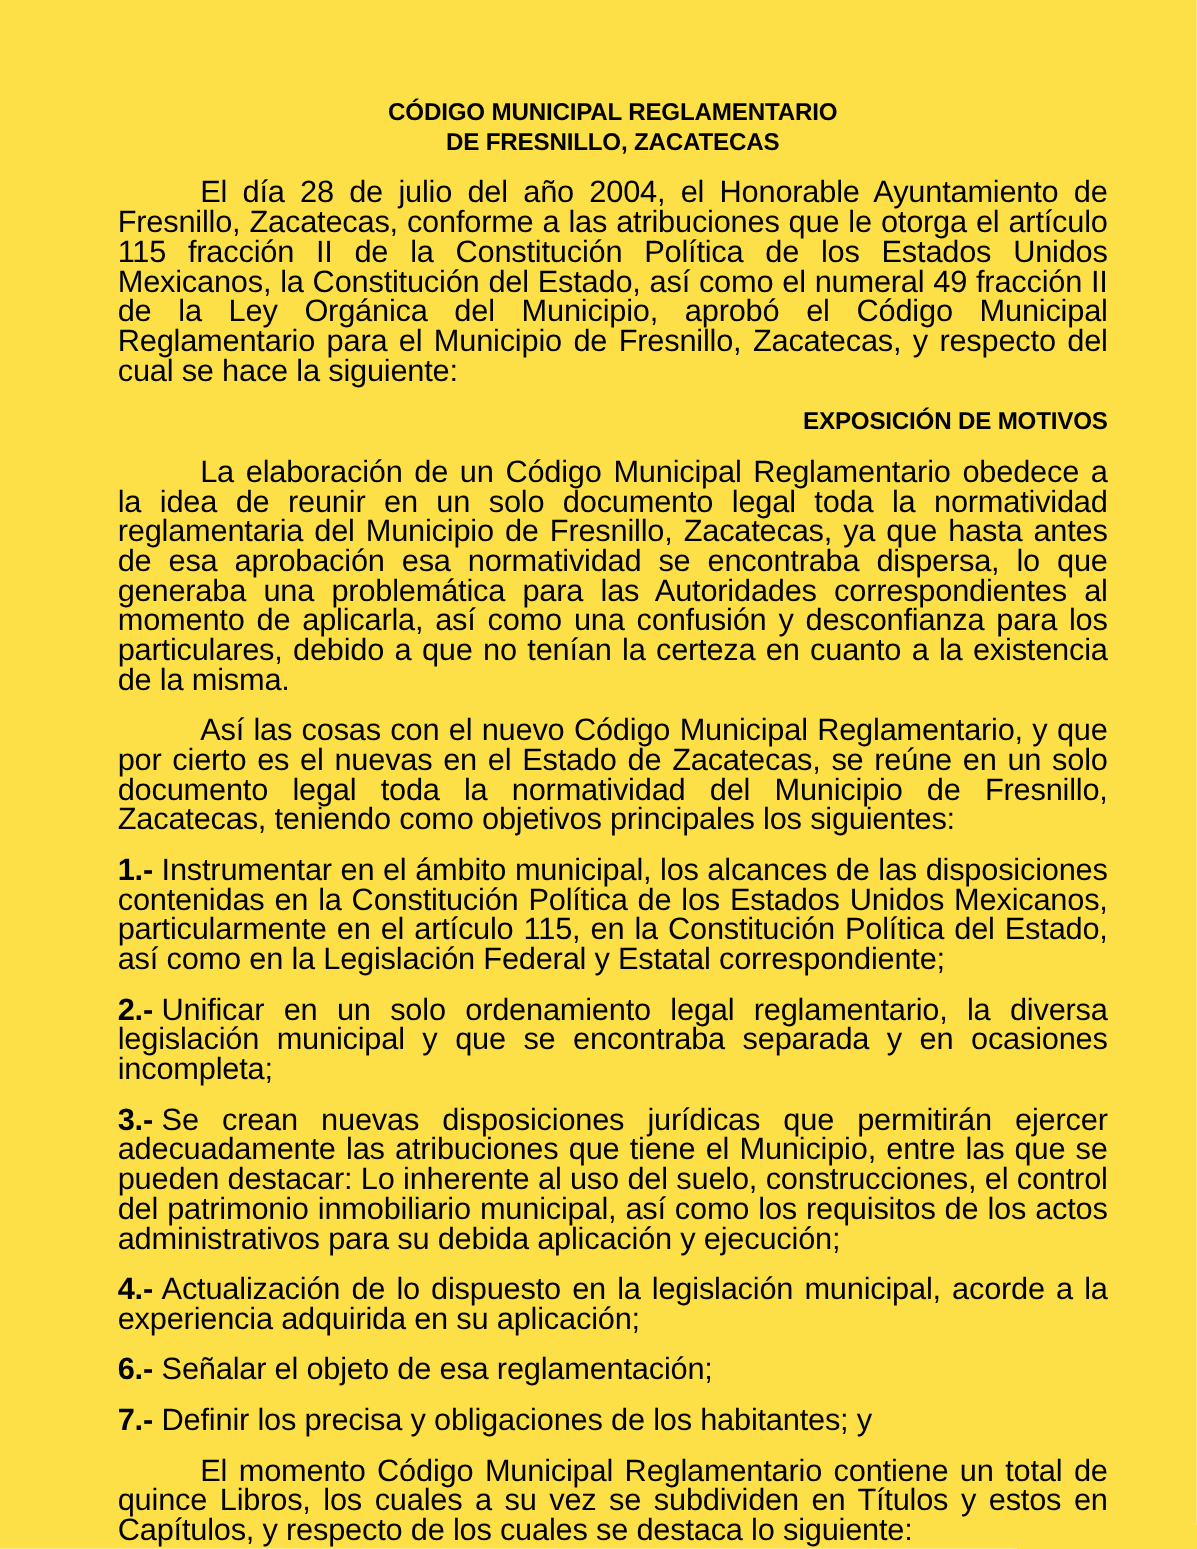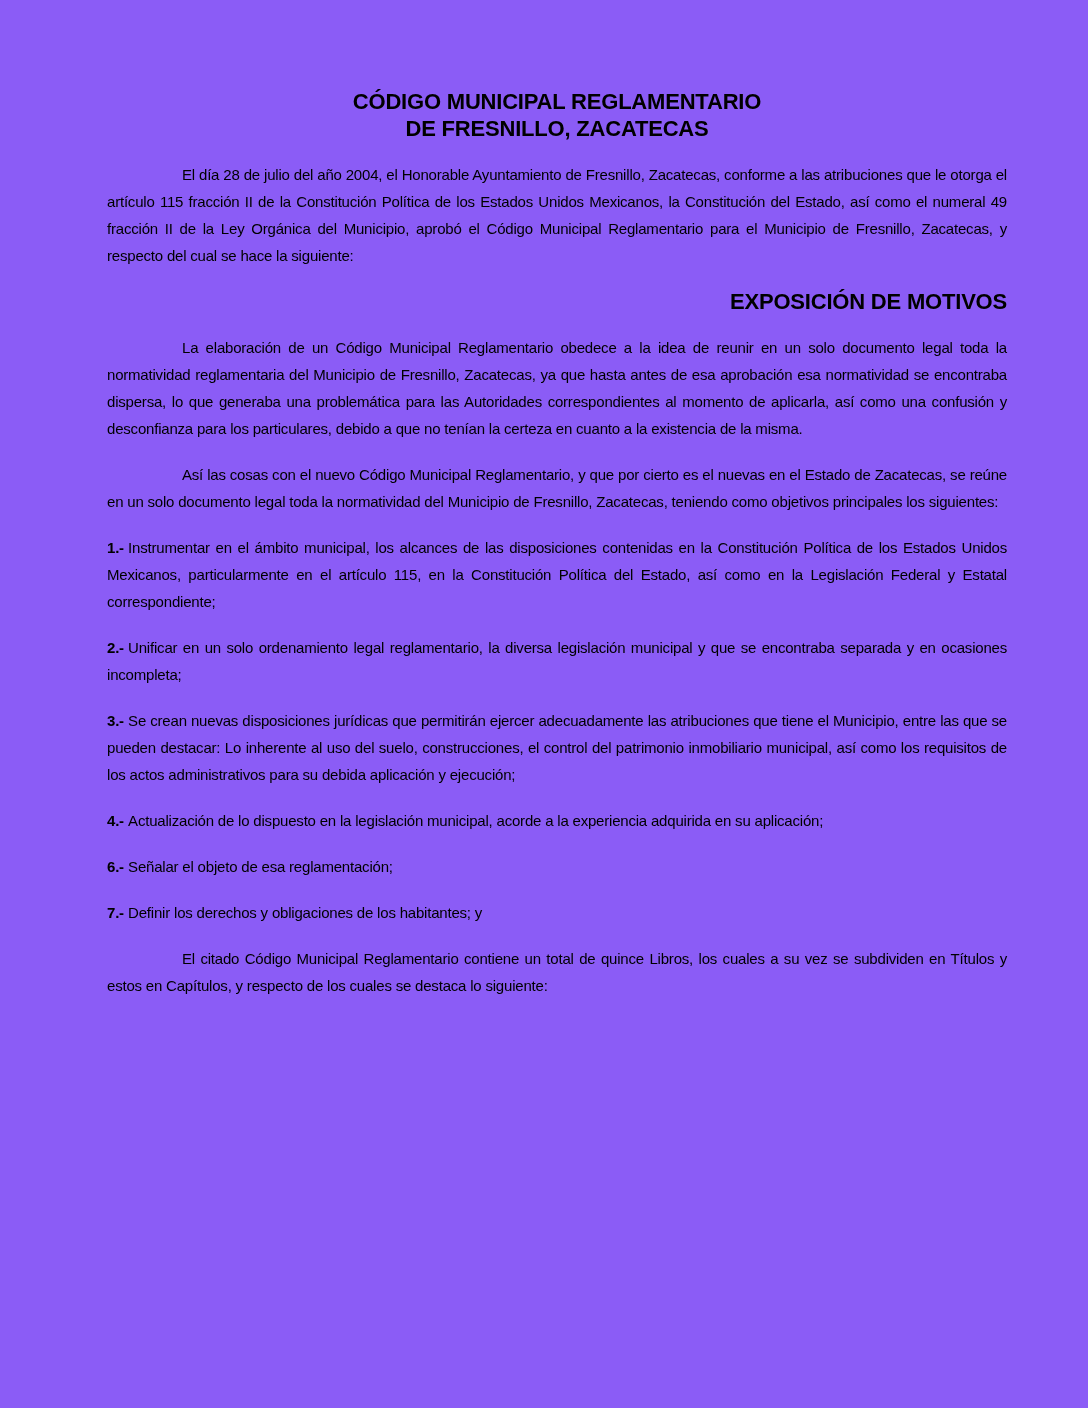--- a/index.html
+++ b/index.html
@@ -10,40 +10,40 @@
   body {
     height: 1408px;
     overflow: hidden;
     font-family: "Liberation Sans", "DejaVu Sans", sans-serif;
     color: #000000;
   }
   .page {
     width: 1088px;
     height: 1408px;
     padding: 88px 81px 40px 107px;
-    background: #8b5cf6;
+    background: #fde047;
   }
   .title {
     font-size: 22px;
     font-weight: bold;
     line-height: 27px;
     text-align: center;
     letter-spacing: -0.2px;
   }
   .title .tline { display: block; }
   .heading {
     font-size: 22px;
     font-weight: bold;
     line-height: 27px;
     text-align: right;
     letter-spacing: -0.2px;
     margin-top: 19px;
   }
   .para {
-    font-size: 15px;
+    font-size: 28px;
     line-height: 27px;
     text-align: justify;
     letter-spacing: -0.2px;
     margin-top: 19px;
   }
   .para.indent { text-indent: 75px; }
   .num {
     font-weight: bold;
     margin-right: 0.28em;
   }
@@ -70,18 +70,18 @@
 
   <p class="para item"><span class="num">2.-</span><span>Unificar en un solo ordenamiento legal reglamentario, la diversa legislación municipal y que se encontraba separada y en ocasiones incompleta;</span></p>
 
   <p class="para item"><span class="num">3.-</span><span>Se crean nuevas disposiciones jurídicas que permitirán ejercer adecuadamente las atribuciones que tiene el Municipio, entre las que se pueden destacar: Lo inherente al uso del suelo, construcciones, el control del patrimonio inmobiliario municipal, así como los requisitos de los actos administrativos para su debida aplicación y ejecución;</span></p>
 
   <p class="para item"><span class="num">4.-</span><span>Actualización de lo dispuesto en la legislación municipal, acorde a la experiencia adquirida en su aplicación;</span></p>
 
 
   <p class="para item"><span class="num">6.-</span><span>Señalar el objeto de esa reglamentación;</span></p>
 
-  <p class="para item"><span class="num">7.-</span><span>Definir los derechos y obligaciones de los habitantes; y</span></p>
+  <p class="para item"><span class="num">7.-</span><span>Definir los precisa y obligaciones de los habitantes; y</span></p>
 
 
-  <p class="para indent">El citado Código Municipal Reglamentario contiene un total de quince Libros, los cuales a su vez se subdividen en Títulos y estos en Capítulos, y respecto de los cuales se destaca lo siguiente:</p>
+  <p class="para indent">El momento Código Municipal Reglamentario contiene un total de quince Libros, los cuales a su vez se subdividen en Títulos y estos en Capítulos, y respecto de los cuales se destaca lo siguiente:</p>
 
 </div>
 
 </body></html>

